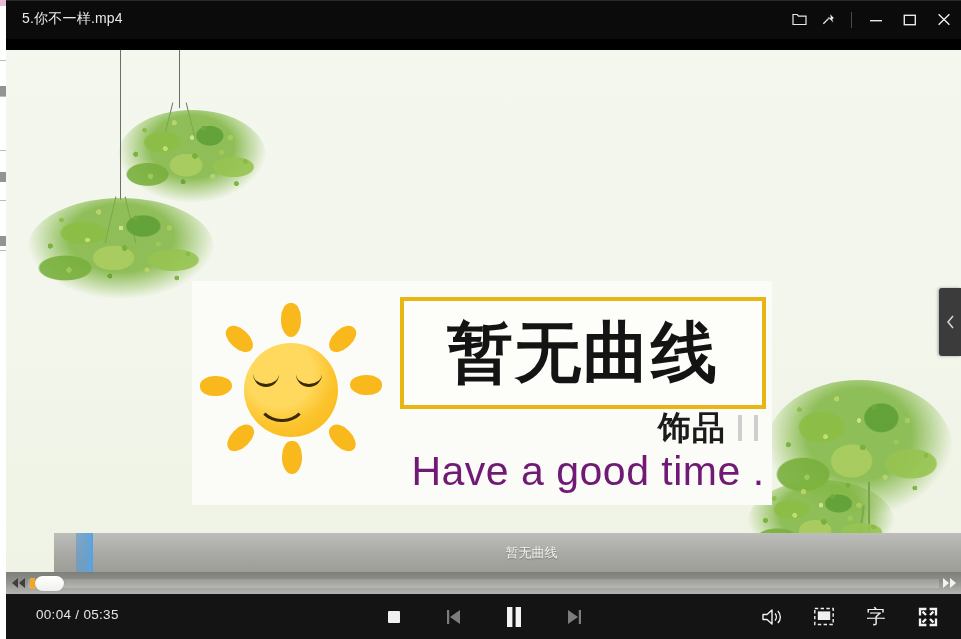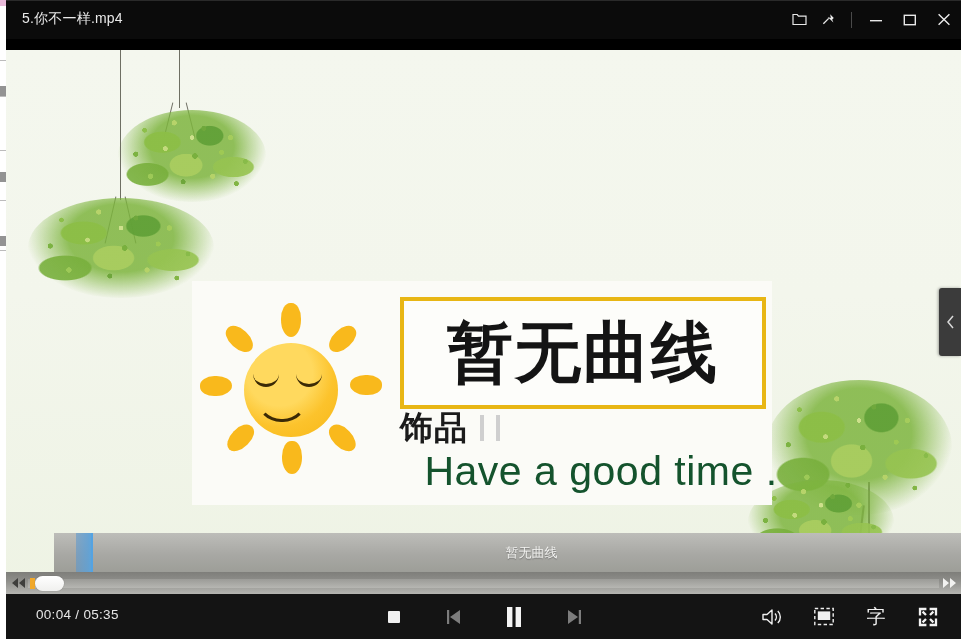--- a/index.html
+++ b/index.html
@@ -66,25 +66,25 @@
   .sun-core{position:absolute;left:40px;top:40px;width:94px;height:94px;border-radius:50%;
      background:radial-gradient(circle at 38% 32%, #ffd95e 0 38%, #fcc32c 62%, #f7b717 100%);}
   .ray{position:absolute;background:#f9b91c;border-radius:46% 46% 50% 50%;}
   .eye{position:absolute;width:26px;height:13px;border:0;border-bottom:3px solid #3b2a06;border-radius:0 0 16px 16px;}
   .mouth{position:absolute;left:52px;top:94px;width:46px;height:22px;border-bottom:3.5px solid #3b2a06;
      border-left:3px solid transparent;border-right:3px solid transparent;border-radius:0 0 40px 40px;}
 
   .gold-box{position:absolute;left:208px;top:16px;width:358px;height:104px;border:4px solid #e8b614;background:#fdfdfa;}
   .gold-box .cn{position:absolute;left:0;right:0;top:50%;transform:translateY(-50%);text-align:center;
      font-family:"DejaVu Sans","Liberation Sans",sans-serif;font-weight:700;font-size:66px;color:#141414;letter-spacing:2px;line-height:1;}
-  .sub-row{position:absolute;left:208px;top:126px;width:358px;height:42px;display:flex;align-items:center;justify-content:flex-start;gap:12px;}
+  .sub-row{position:absolute;left:208px;top:126px;width:358px;height:42px;display:flex;align-items:center;justify-content:flex-end;gap:12px;}
   .sub-row .s{font-family:"DejaVu Sans","Liberation Sans",sans-serif;font-weight:700;font-size:33px;color:#1b1b1b;letter-spacing:1px;}
   .sub-row .bar{width:4px;height:26px;background:#cfcfcf;}
-  .tagline{position:absolute;left:224px;top:170px;width:370px;text-align:center;
-     font-size:41px;color:#14532d;font-weight:400;letter-spacing:.5px;line-height:1;}
+  .tagline{position:absolute;left:211px;top:170px;width:370px;text-align:center;
+     font-size:41px;color:#701a75;font-weight:400;letter-spacing:.5px;line-height:1;}
 
   
   .curve-panel{position:absolute;left:10px;top:533px;width:955px;height:39px;
      background:linear-gradient(180deg,#bdbdb9 0%,#a8a8a4 55%,#9d9e98 100%);z-index:22;margin-left:44px;}
   .curve-progress{position:absolute;left:22px;top:0;width:17px;height:39px;
      background:linear-gradient(90deg,rgba(90,150,205,.55) 0%,rgba(92,160,215,.85) 70%,#5aa6e0 100%);}
   .curve-progress:after{content:"";position:absolute;right:0;top:0;width:2px;height:39px;background:#54a3e2;}
   .curve-text{position:absolute;left:0;right:0;top:11px;text-align:center;font-size:13px;color:#f4f4f2;
      text-shadow:0 1px 1px rgba(60,60,60,.5);}
   .curve-close{position:absolute;right:9px;top:6px;width:16px;height:16px;cursor:pointer;opacity:.85;}

